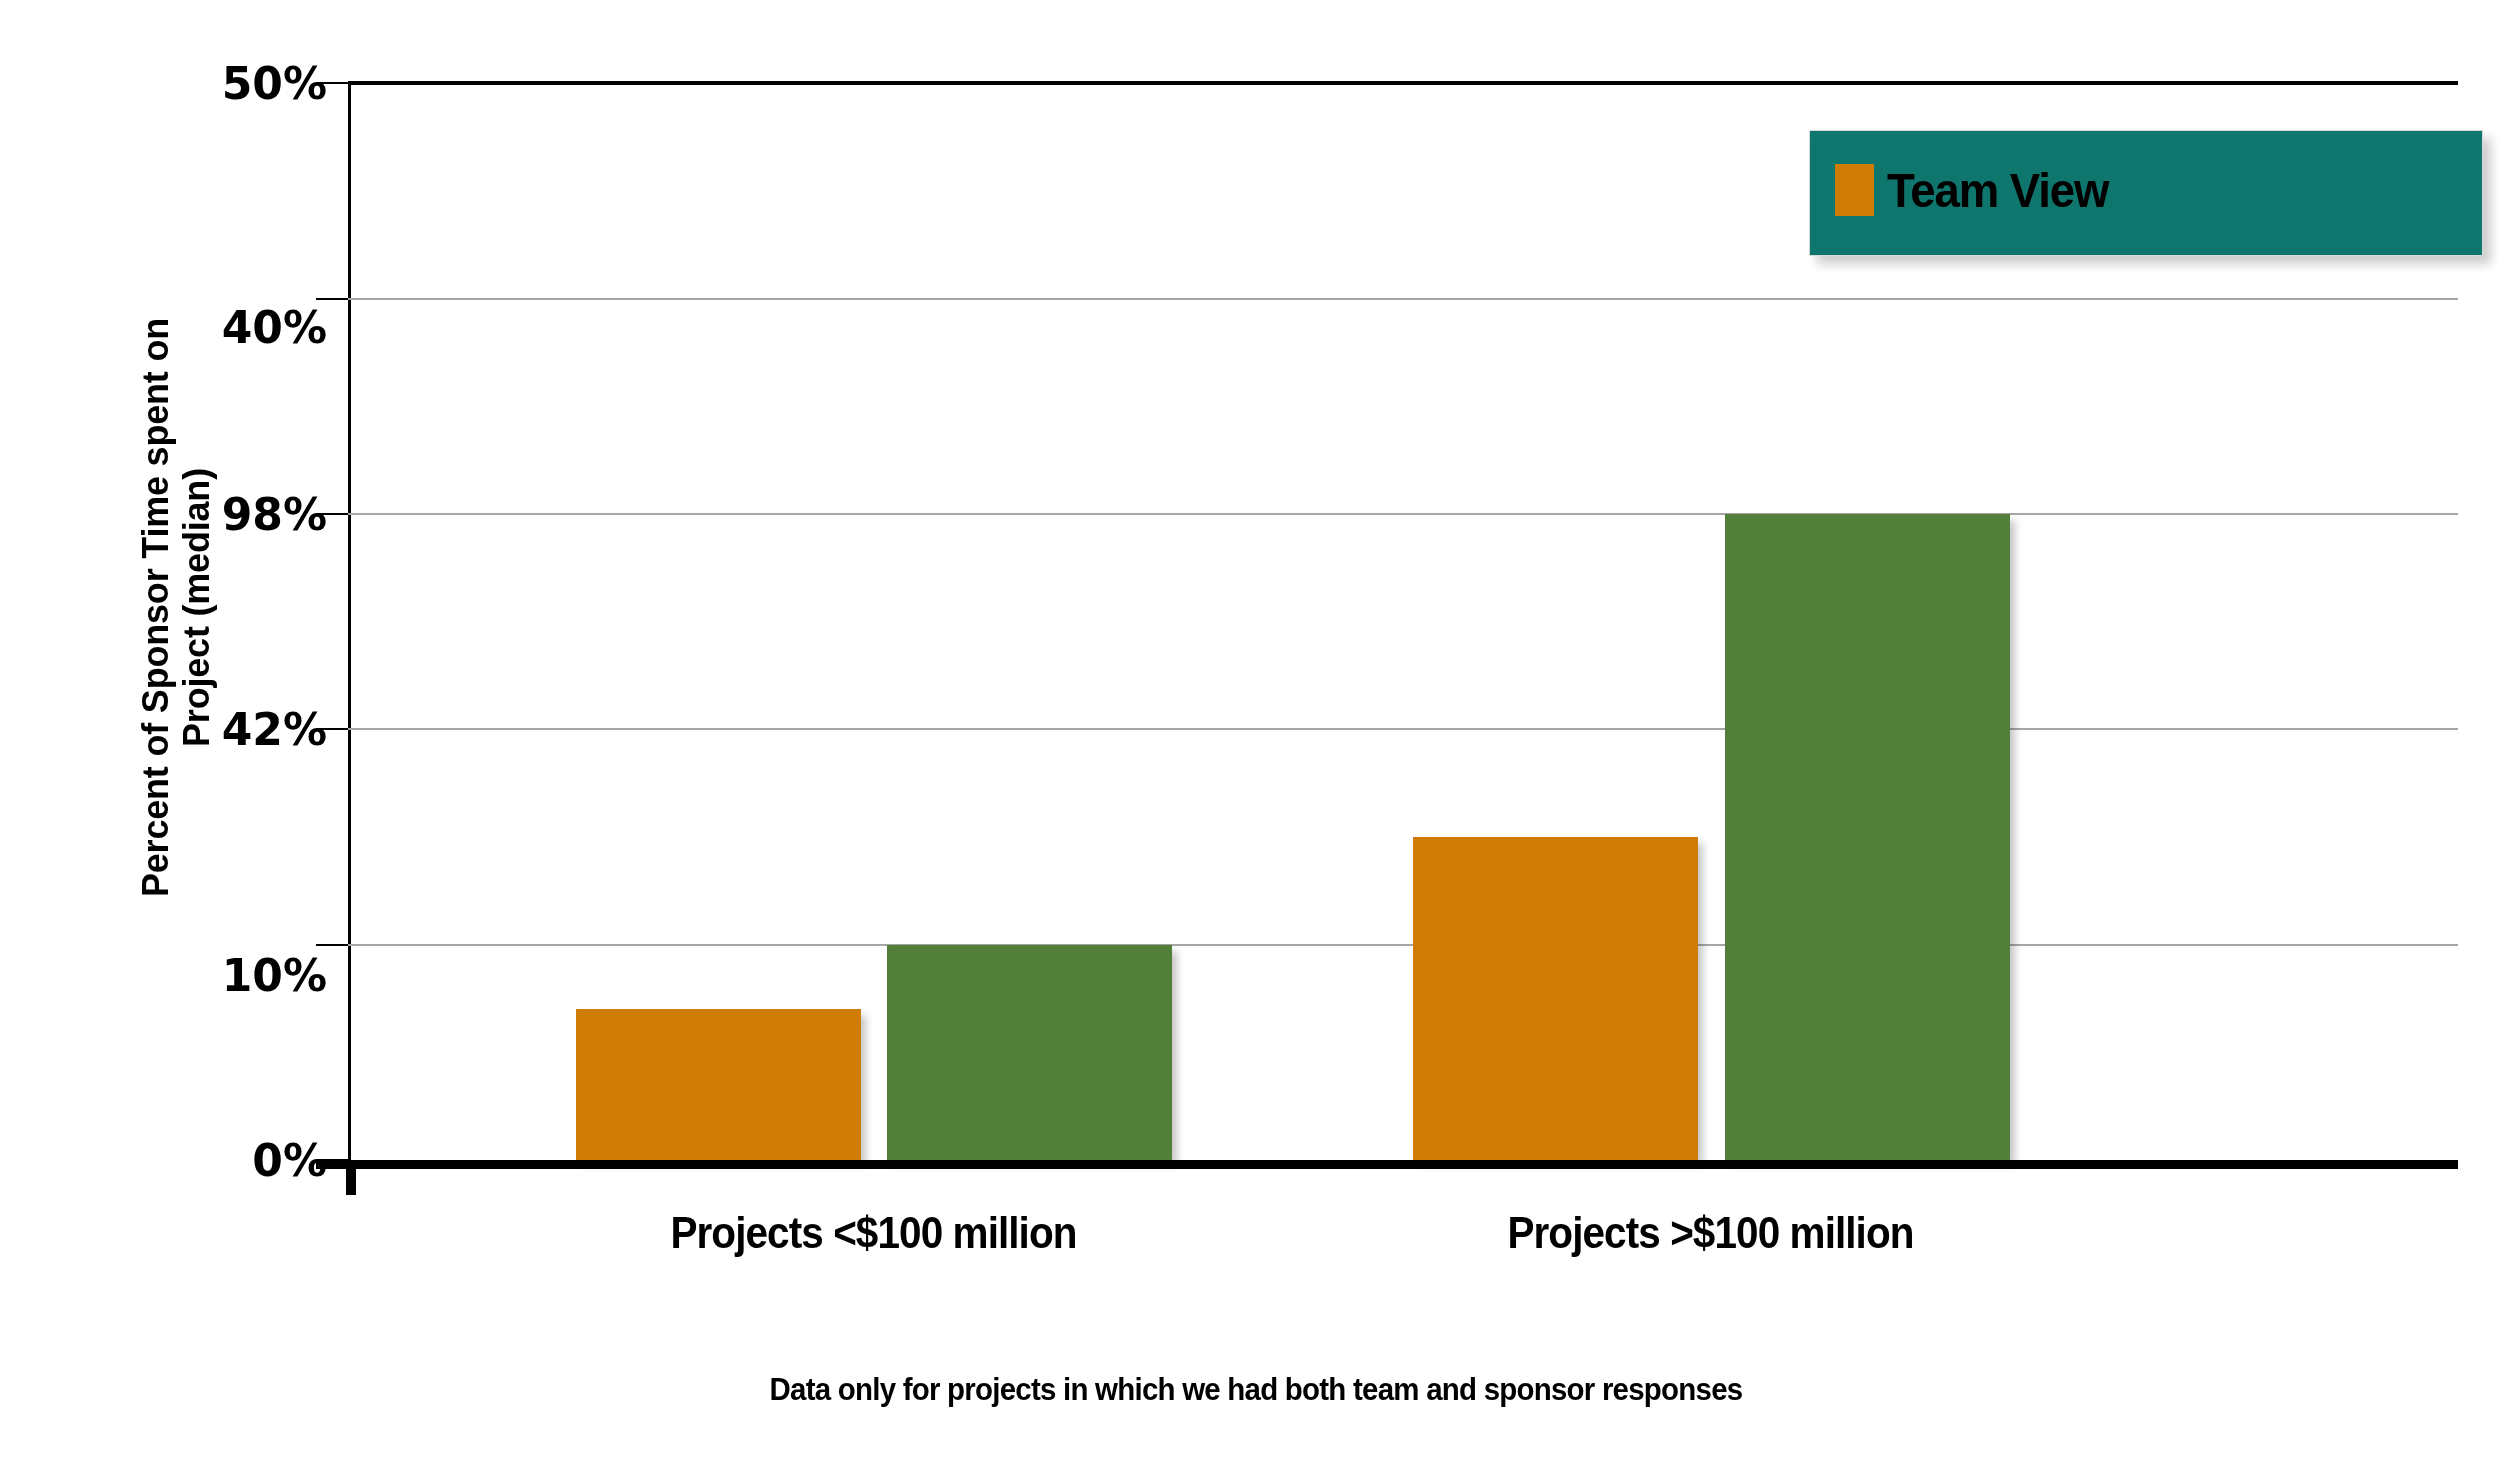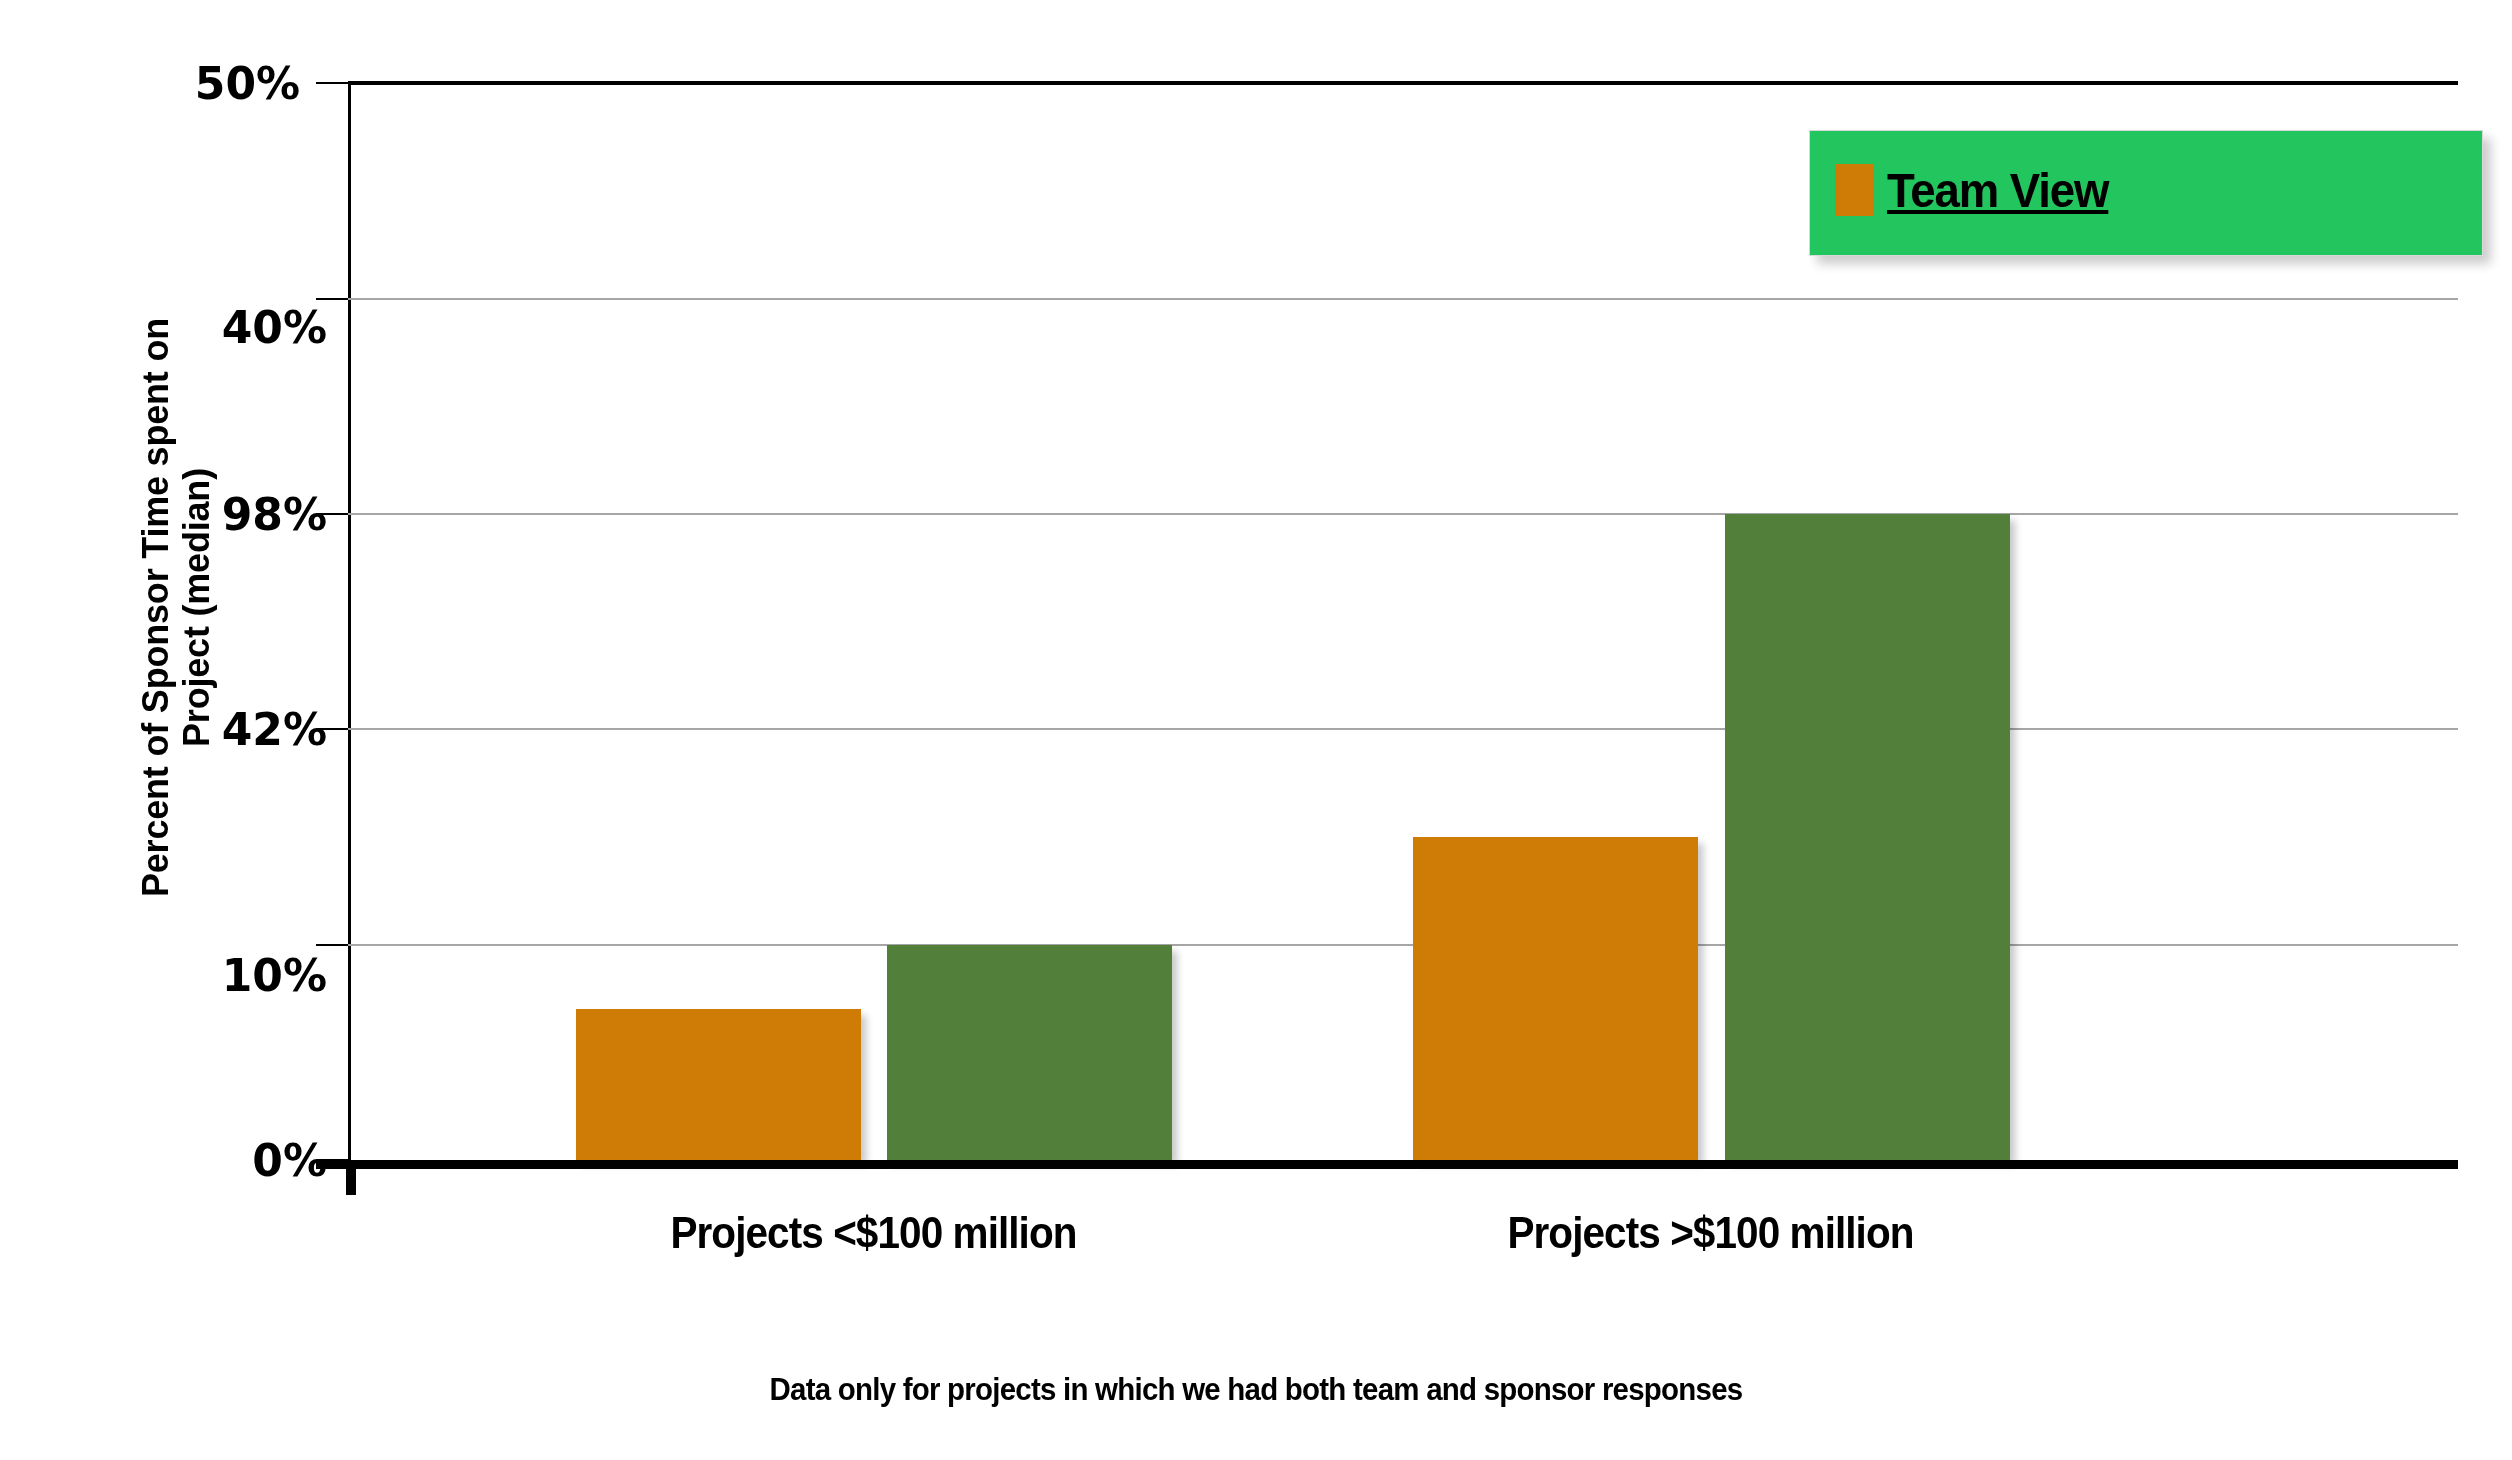--- a/index.html
+++ b/index.html
@@ -139,25 +139,24 @@
     transform: scaleX(0.92);
   }
 
   
   #legend {
     position: absolute;
     left: 1809px;
     top: 130px;
     width: 674px;
     padding: 15px 22px 22px 25px;
-    background: #22c55e;
+    background: #0f766e;
     border: 0.8px solid #d9d9d9;
     box-shadow: 8.4px 8.4px 10px rgba(0,0,0,0.20);
     box-sizing: border-box;
-    text-decoration: underline;
   }
   .legend-row {
     display: flex;
     align-items: center;
     height: 87px;
   }
   .legend-swatch {
     width: 39px;
     height: 52px;
     flex: 0 0 auto;
@@ -194,21 +193,21 @@
     <div class="ytitle-line">Percent of Sponsor Time spent on</div>
     <div class="ytitle-line">Project (median)</div>
   </div>
 
   <div id="ylabels">
       <div class="ytick" style="top: 1160px;">0%</div>
       <div class="ytick" style="top: 975px;">10%</div>
       <div class="ytick" style="top: 729px;">42%</div>
       <div class="ytick" style="top: 514px;">98%</div>
       <div class="ytick" style="top: 310px; margin-top: 17px;">40%</div>
-      <div class="ytick" style="top: 83px; text-align: center;">50%</div>
+      <div class="ytick" style="top: 83px;">50%</div>
     </div>
 
   <div id="plot">
     <div id="yaxis-line"></div>
     <div id="gridlines">
         <div class="gridline" style="top: 861px;"></div>
         <div class="gridline" style="top: 645px;"></div>
         <div class="gridline" style="top: 430px;"></div>
         <div class="gridline" style="top: 215px;"></div>
         <div class="gridline top" style="top: -1.7px;"></div>

